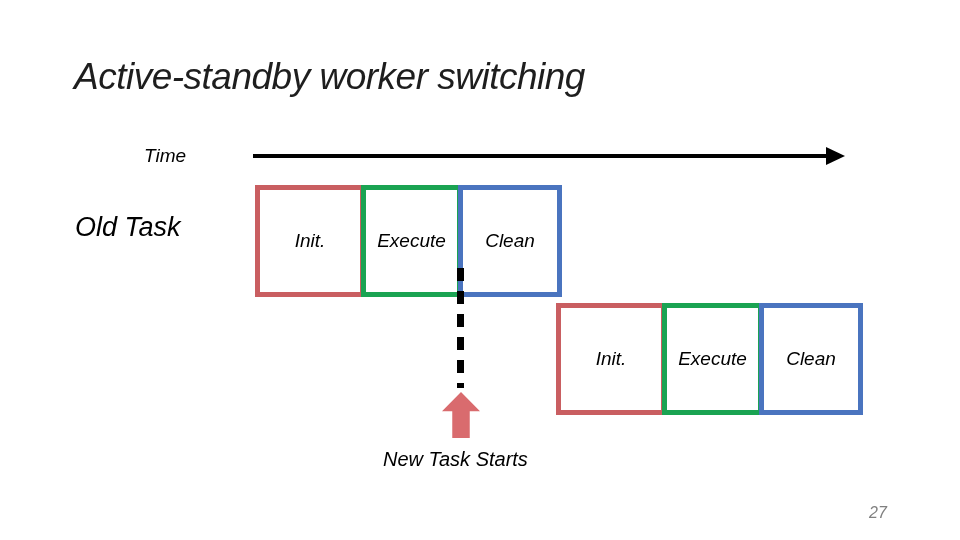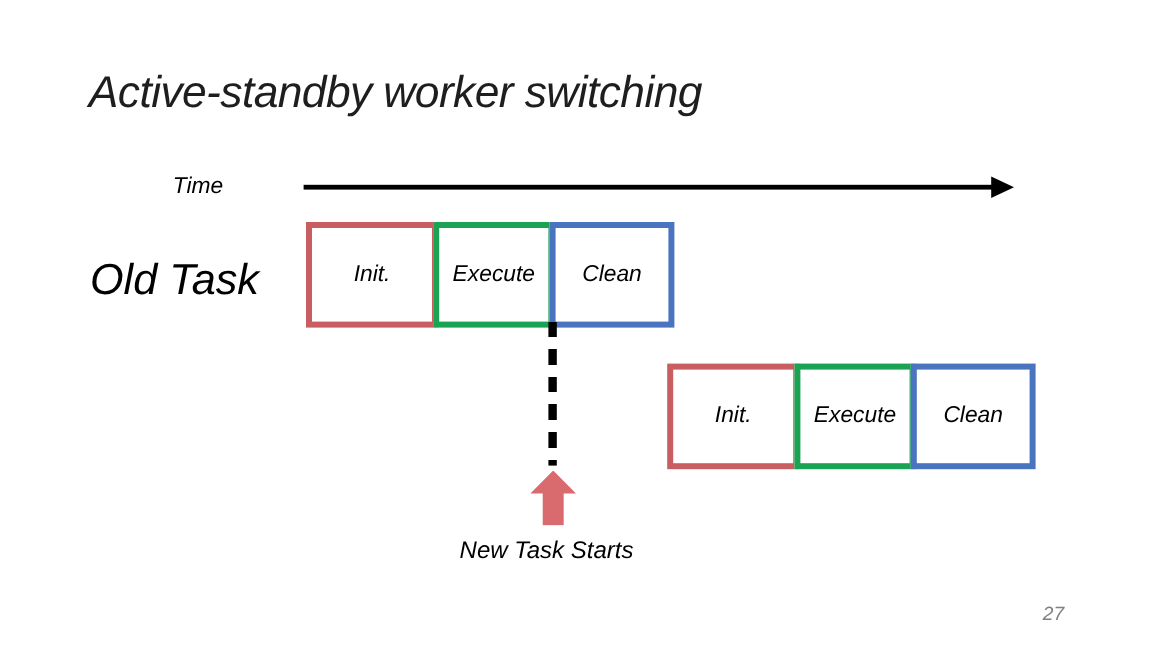--- a/index.html
+++ b/index.html
@@ -29,30 +29,30 @@
   }
   .time-arrow-head {
     position: absolute; left: 826px; top: 147px;
     width: 0; height: 0;
     border-left: 19px solid var(--timeline-stroke, #000);
     border-top: 9px solid transparent;
     border-bottom: 9px solid transparent;
   }
   .row-label {
     position: absolute; left: 75px;
-    font-size: 36px; color: var(--body-text, #000);
+    font-size: 27px; color: var(--body-text, #000);
     white-space: nowrap;
   }
   .row-label.old { top: 212px; }
   .row-label.new { top: 333px; }
 
   .phase-box {
     position: absolute;
     box-sizing: border-box;
-    height: 88px;
+    height: 112px;
     background: #fff;
     display: flex; align-items: center; justify-content: center;
     font-size: 19px; color: var(--body-text, #000);
   }
   .phase-box.init    { border: 5px solid var(--init-border, #c95e61); }
   .phase-box.execute { border: 5px solid var(--execute-border, #1aa352); }
   .phase-box.clean   { border: 5px solid var(--clean-border, #4a74bf); }
 
   .row-old .phase-box { top: 185px; }
   .row-new .phase-box { top: 303px; }

